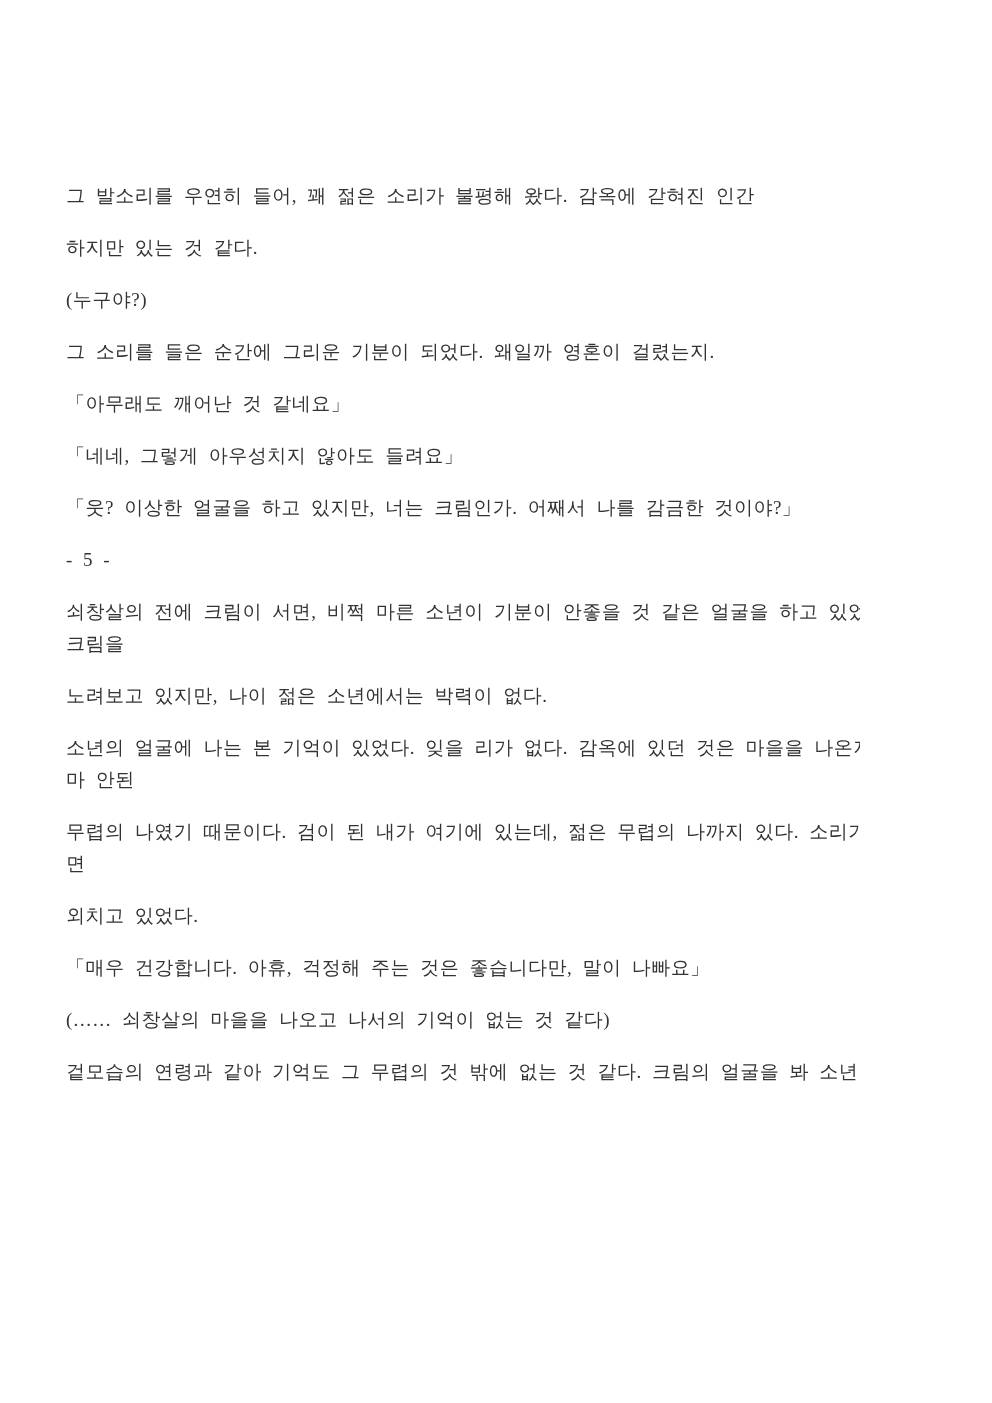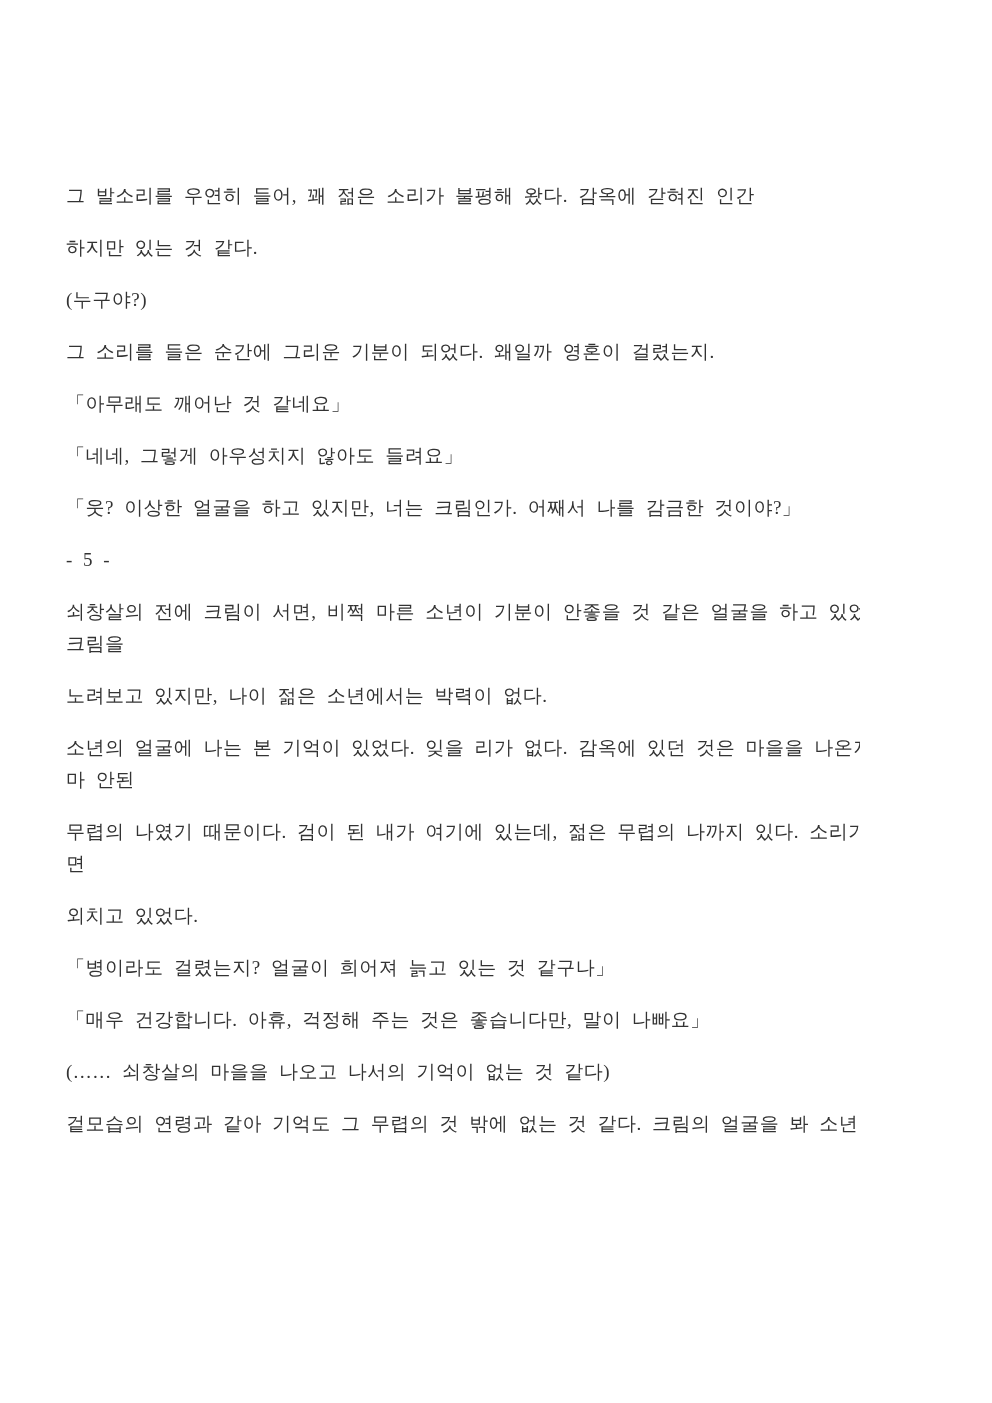--- a/index.html
+++ b/index.html
@@ -48,18 +48,17 @@
       <p class="para">「웃? 이상한 얼굴을 하고 있지만, 너는 크림인가. 어째서 나를 감금한 것이야?」</p>
       <p class="para page-number">- 5 -</p>
       <p class="para">쇠창살의 전에 크림이 서면, 비쩍 마른 소년이 기분이 안좋을 것 같은 얼굴을 하고 있었다.
 크림을</p>
       <p class="para">노려보고 있지만, 나이 젊은 소년에서는 박력이 없다.</p>
       <p class="para">소년의 얼굴에 나는 본 기억이 있었다. 잊을 리가 없다. 감옥에 있던 것은 마을을 나온지 얼
 마 안된</p>
       <p class="para">무렵의 나였기 때문이다. 검이 된 내가 여기에 있는데, 젊은 무렵의 나까지 있다. 소리가 나오
 면</p>
       <p class="para">외치고 있었다.</p>
-      <p class="para">「병이라도 걸렸는지? 얼굴이 희어져 늙고 있는 것 같구나」</p>
       <p class="para">「매우 건강합니다. 아휴, 걱정해 주는 것은 좋습니다만, 말이 나빠요」</p>
       <p class="para">(…… 쇠창살의 마을을 나오고 나서의 기억이 없는 것 같다)</p>
       <p class="para">겉모습의 연령과 같아 기억도 그 무렵의 것 밖에 없는 것 같다. 크림의 얼굴을 봐 소년 라이</p>
     </div>
 </div>
 
 </body></html>

